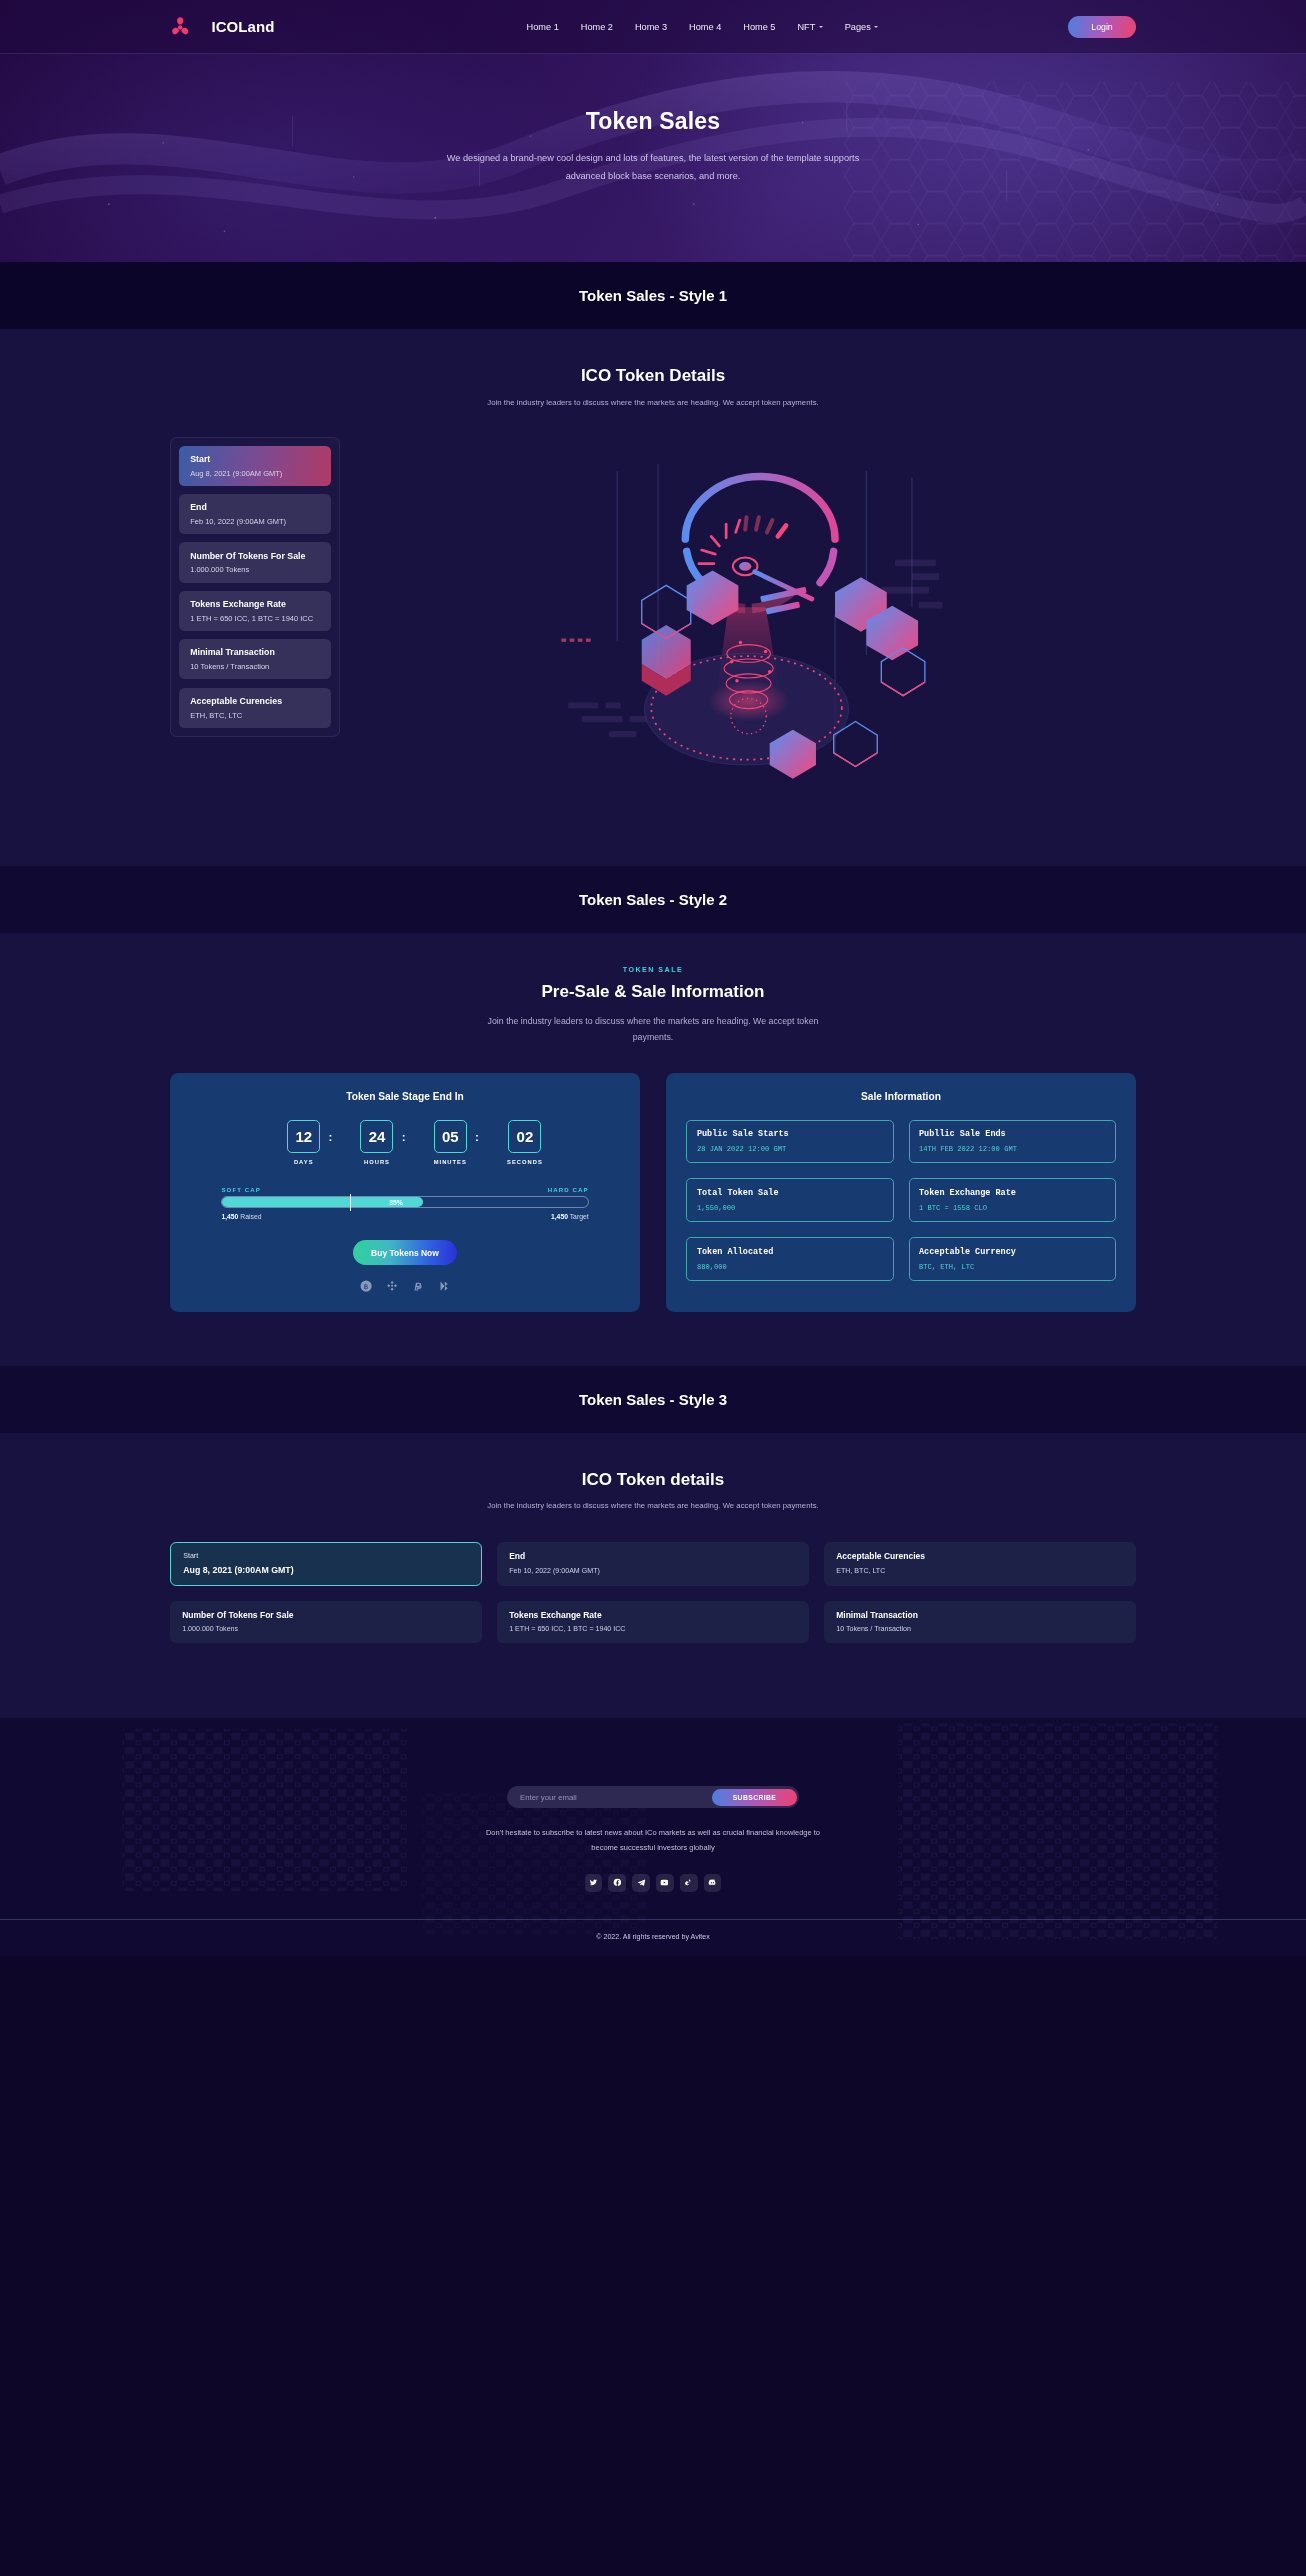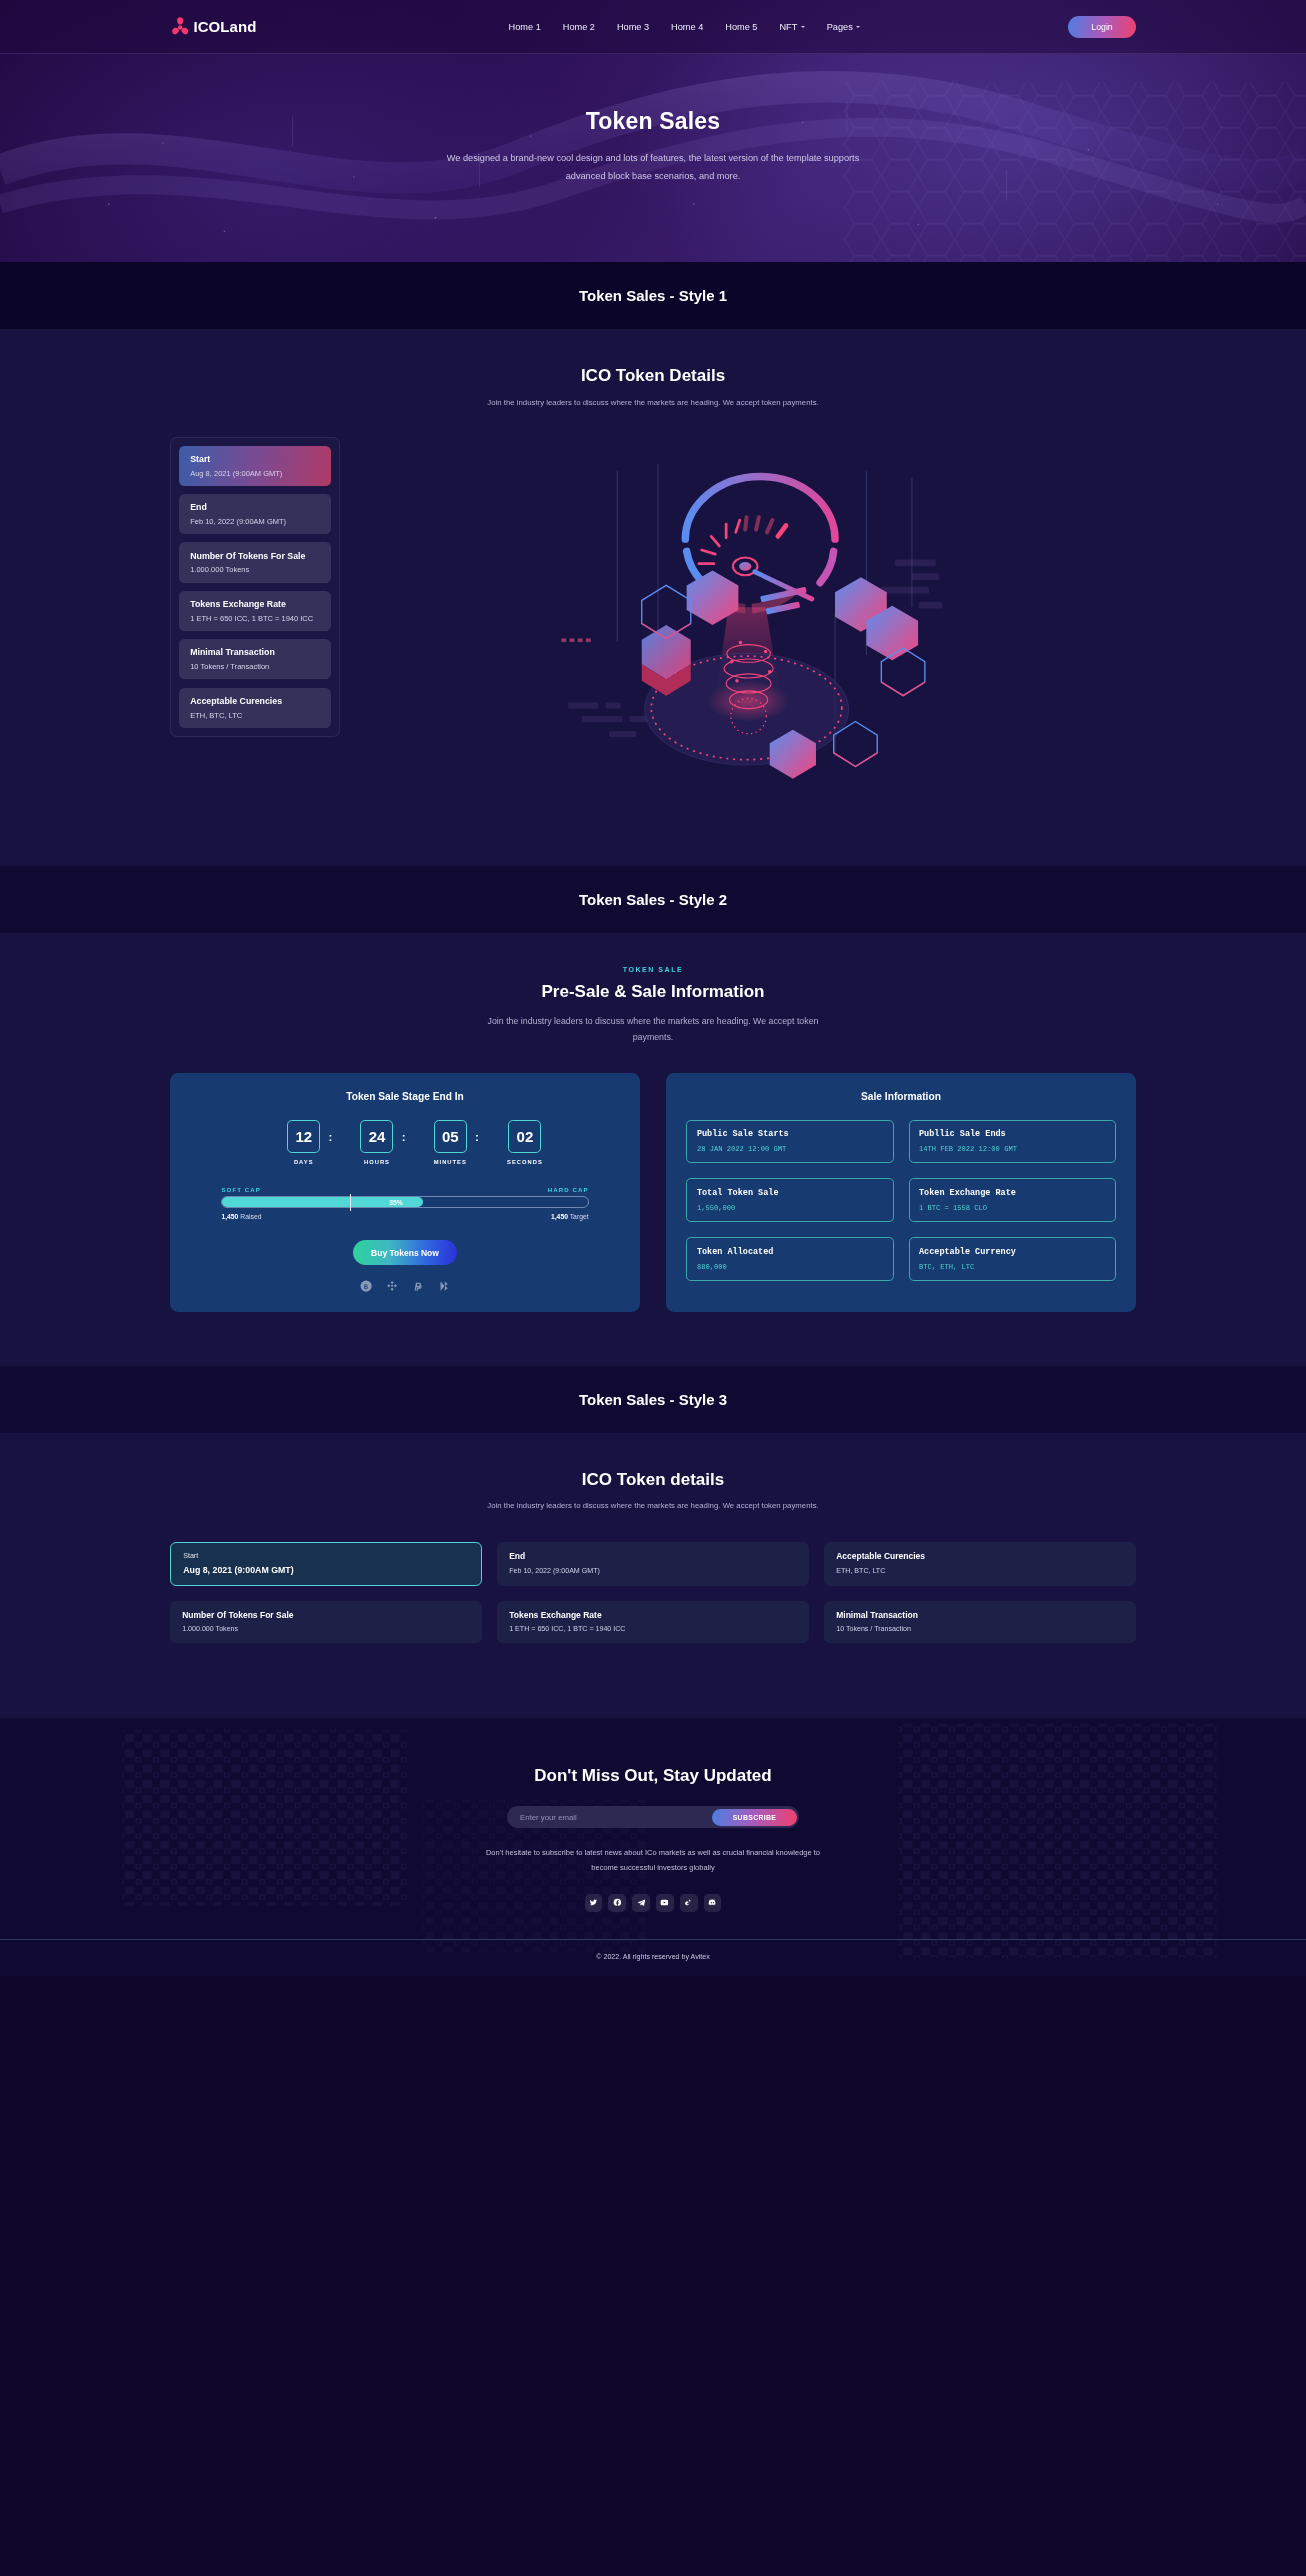--- a/index.html
+++ b/index.html
@@ -27,21 +27,21 @@
   .navbar {
     position: relative;
     z-index: 5;
     height: 54px;
     display: flex;
     align-items: center;
     padding: 0 170px;
     border-bottom: 0.7px solid rgba(160,150,220,0.18);
     background: rgba(30,8,60,0.55);
   }
-  .brand { display: flex; align-items: center; gap: 3px; }
+  .brand { display: flex; align-items: center; gap: 21px; }
   .brand-logo { width: 20.4px; height: 20.4px; display:block; }
   .brand-name {
     font-size: 15px; font-weight: bold; letter-spacing: 0.1px; color: #fff;
   }
   .nav-links {
     display: flex; align-items: center; gap: 22px;
     margin-left: 252px;
   }
   .nav-link {
     font-size: 9.2px; color: #f2eefc; cursor: pointer; white-space: nowrap;
@@ -602,21 +602,20 @@
         <rect x="2" y="2" width="13" height="13" fill="#2a2456" opacity=".9"></rect>
         <rect x="18" y="16" width="7" height="7" fill="none" stroke="#35306a" stroke-width="1.4"></rect>
       </pattern>
     </defs>
     <rect x="180" y="20" width="420" height="300" fill="url(#px)" opacity=".7"></rect>
     <rect x="1320" y="10" width="470" height="400" fill="url(#px)" opacity=".7"></rect>
     <rect x="620" y="140" width="330" height="260" fill="url(#px)" opacity=".35"></rect>
   </svg>
 
   <div class="footer-inner">
-    <h2 class="footer-title">Don't Miss Out, Stay Updated</h2>
 
     <div class="subscribe">
       <input class="sub-input" type="text" placeholder="Enter your email" style="">
       <button class="sub-btn">SUBSCRIBE</button>
     </div>
 
     <p class="footer-note">Don't hesitate to subscribe to latest news about ICo markets as well as crucial financial knowledge to become successful investors globally</p>
 
     <div class="socials">
       <a class="social">

